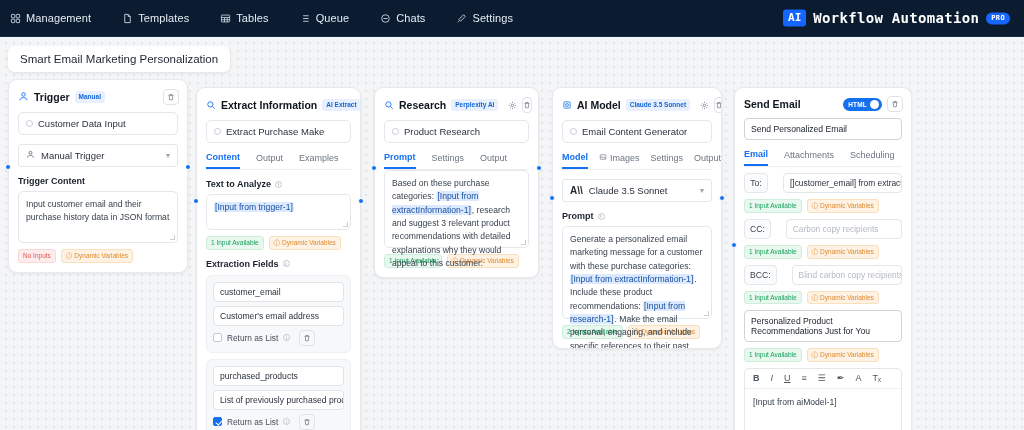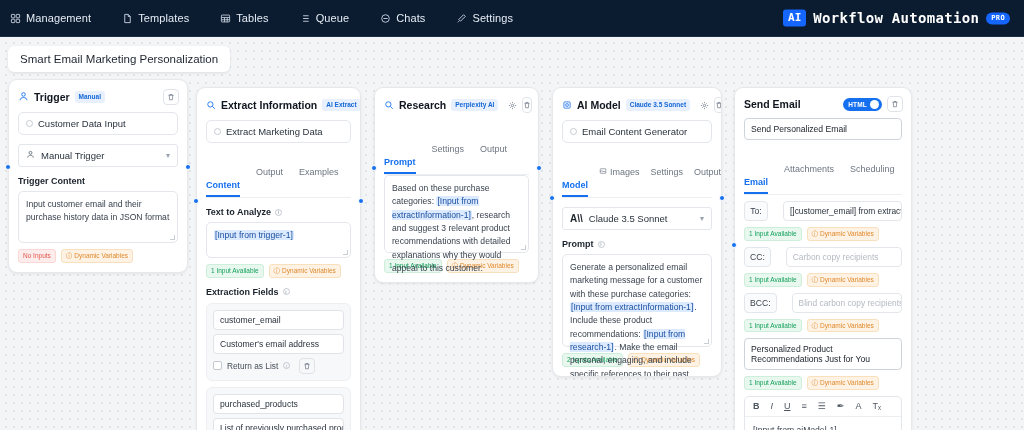--- a/index.html
+++ b/index.html
@@ -97,21 +97,21 @@
   .dot-circle {
     width: 7px; height: 7px; border-radius: 50%;
     border: 1px solid #c6ccd4; flex: none;
   }
 
   .tabs { display: flex; gap: 16px; margin-top: 9px; border-bottom: 1px solid #eceef1; }
   .tab {
     font-size: 9px; color: #6d7682; padding-bottom: 5px; cursor: pointer;
     display: flex; align-items: center; gap: 3px;
   }
-  .tab.active { color: #1570ef; border-bottom: 2px solid #1570ef; font-weight: bold; margin-top: 28px; }
+  .tab.active { color: #1570ef; border-bottom: 2px solid #1570ef; font-weight: bold; }
 
   .field-label {
     font-size: 9px; font-weight: bold; color: #1b222c;
     margin-top: 9px; margin-bottom: 5px;
     display: flex; align-items: center; gap: 4px;
   }
   .info-dot {
     width: 7px; height: 7px; border-radius: 50%;
     border: 1px solid #c2c8d0; color: #aab1b9; font-size: 5px;
     display: inline-flex; align-items: center; justify-content: center;
@@ -345,21 +345,21 @@
           </svg>
         </span>
         <span class="node-title">Extract Information</span>
         <span class="chip">AI Extract</span>
         <span class="head-spacer"></span>
 
       </div>
       <div class="node-body">
         <div class="name-field">
           <span class="dot-circle"></span>
-          <span>Extract Marketing Data</span>
+          <span>Extract Purchase Make</span>
         </div>
         <div class="tabs">
           <span class="tab active">Content</span>
           <span class="tab">Output</span>
           <span class="tab">Examples</span>
         </div>
         <div class="field-label">
           <span>Text to Analyze</span>
           <span class="info-dot">i</span>
         </div>
@@ -430,20 +430,24 @@
             <path d="M8 1.5v2M8 12.5v2M1.5 8h2M12.5 8h2M3.4 3.4l1.4 1.4M11.2 11.2l1.4 1.4M12.6 3.4l-1.4 1.4M4.8 11.2l-1.4 1.4"></path>
           </svg>
         </span>
         <span class="icon-btn boxed">
           <svg width="8" height="8" viewBox="0 0 16 16" fill="none" stroke="#6b7684" stroke-width="1.4">
             <path d="M3 4.5h10M6 4.5V3h4v1.5M4.5 4.5l.7 9h5.6l.7-9"></path>
           </svg>
         </span>
       </div>
       <div class="node-body">
+        <div class="name-field">
+          <span class="dot-circle"></span>
+          <span>Product Research</span>
+        </div>
         <div class="tabs">
           <span class="tab active">Prompt</span>
           <span class="tab">Settings</span>
           <span class="tab">Output</span>
         </div>
         <div class="textarea" style="height:78px; ">
           <span>Based on these purchase categories: </span><span class="var">[Input from extractInformation-1]</span><span>, research and suggest 3 relevant product recommendations with detailed explanations why they would appeal to this customer.</span>
           <span class="resize"></span>
         </div>
         <div class="badges">

